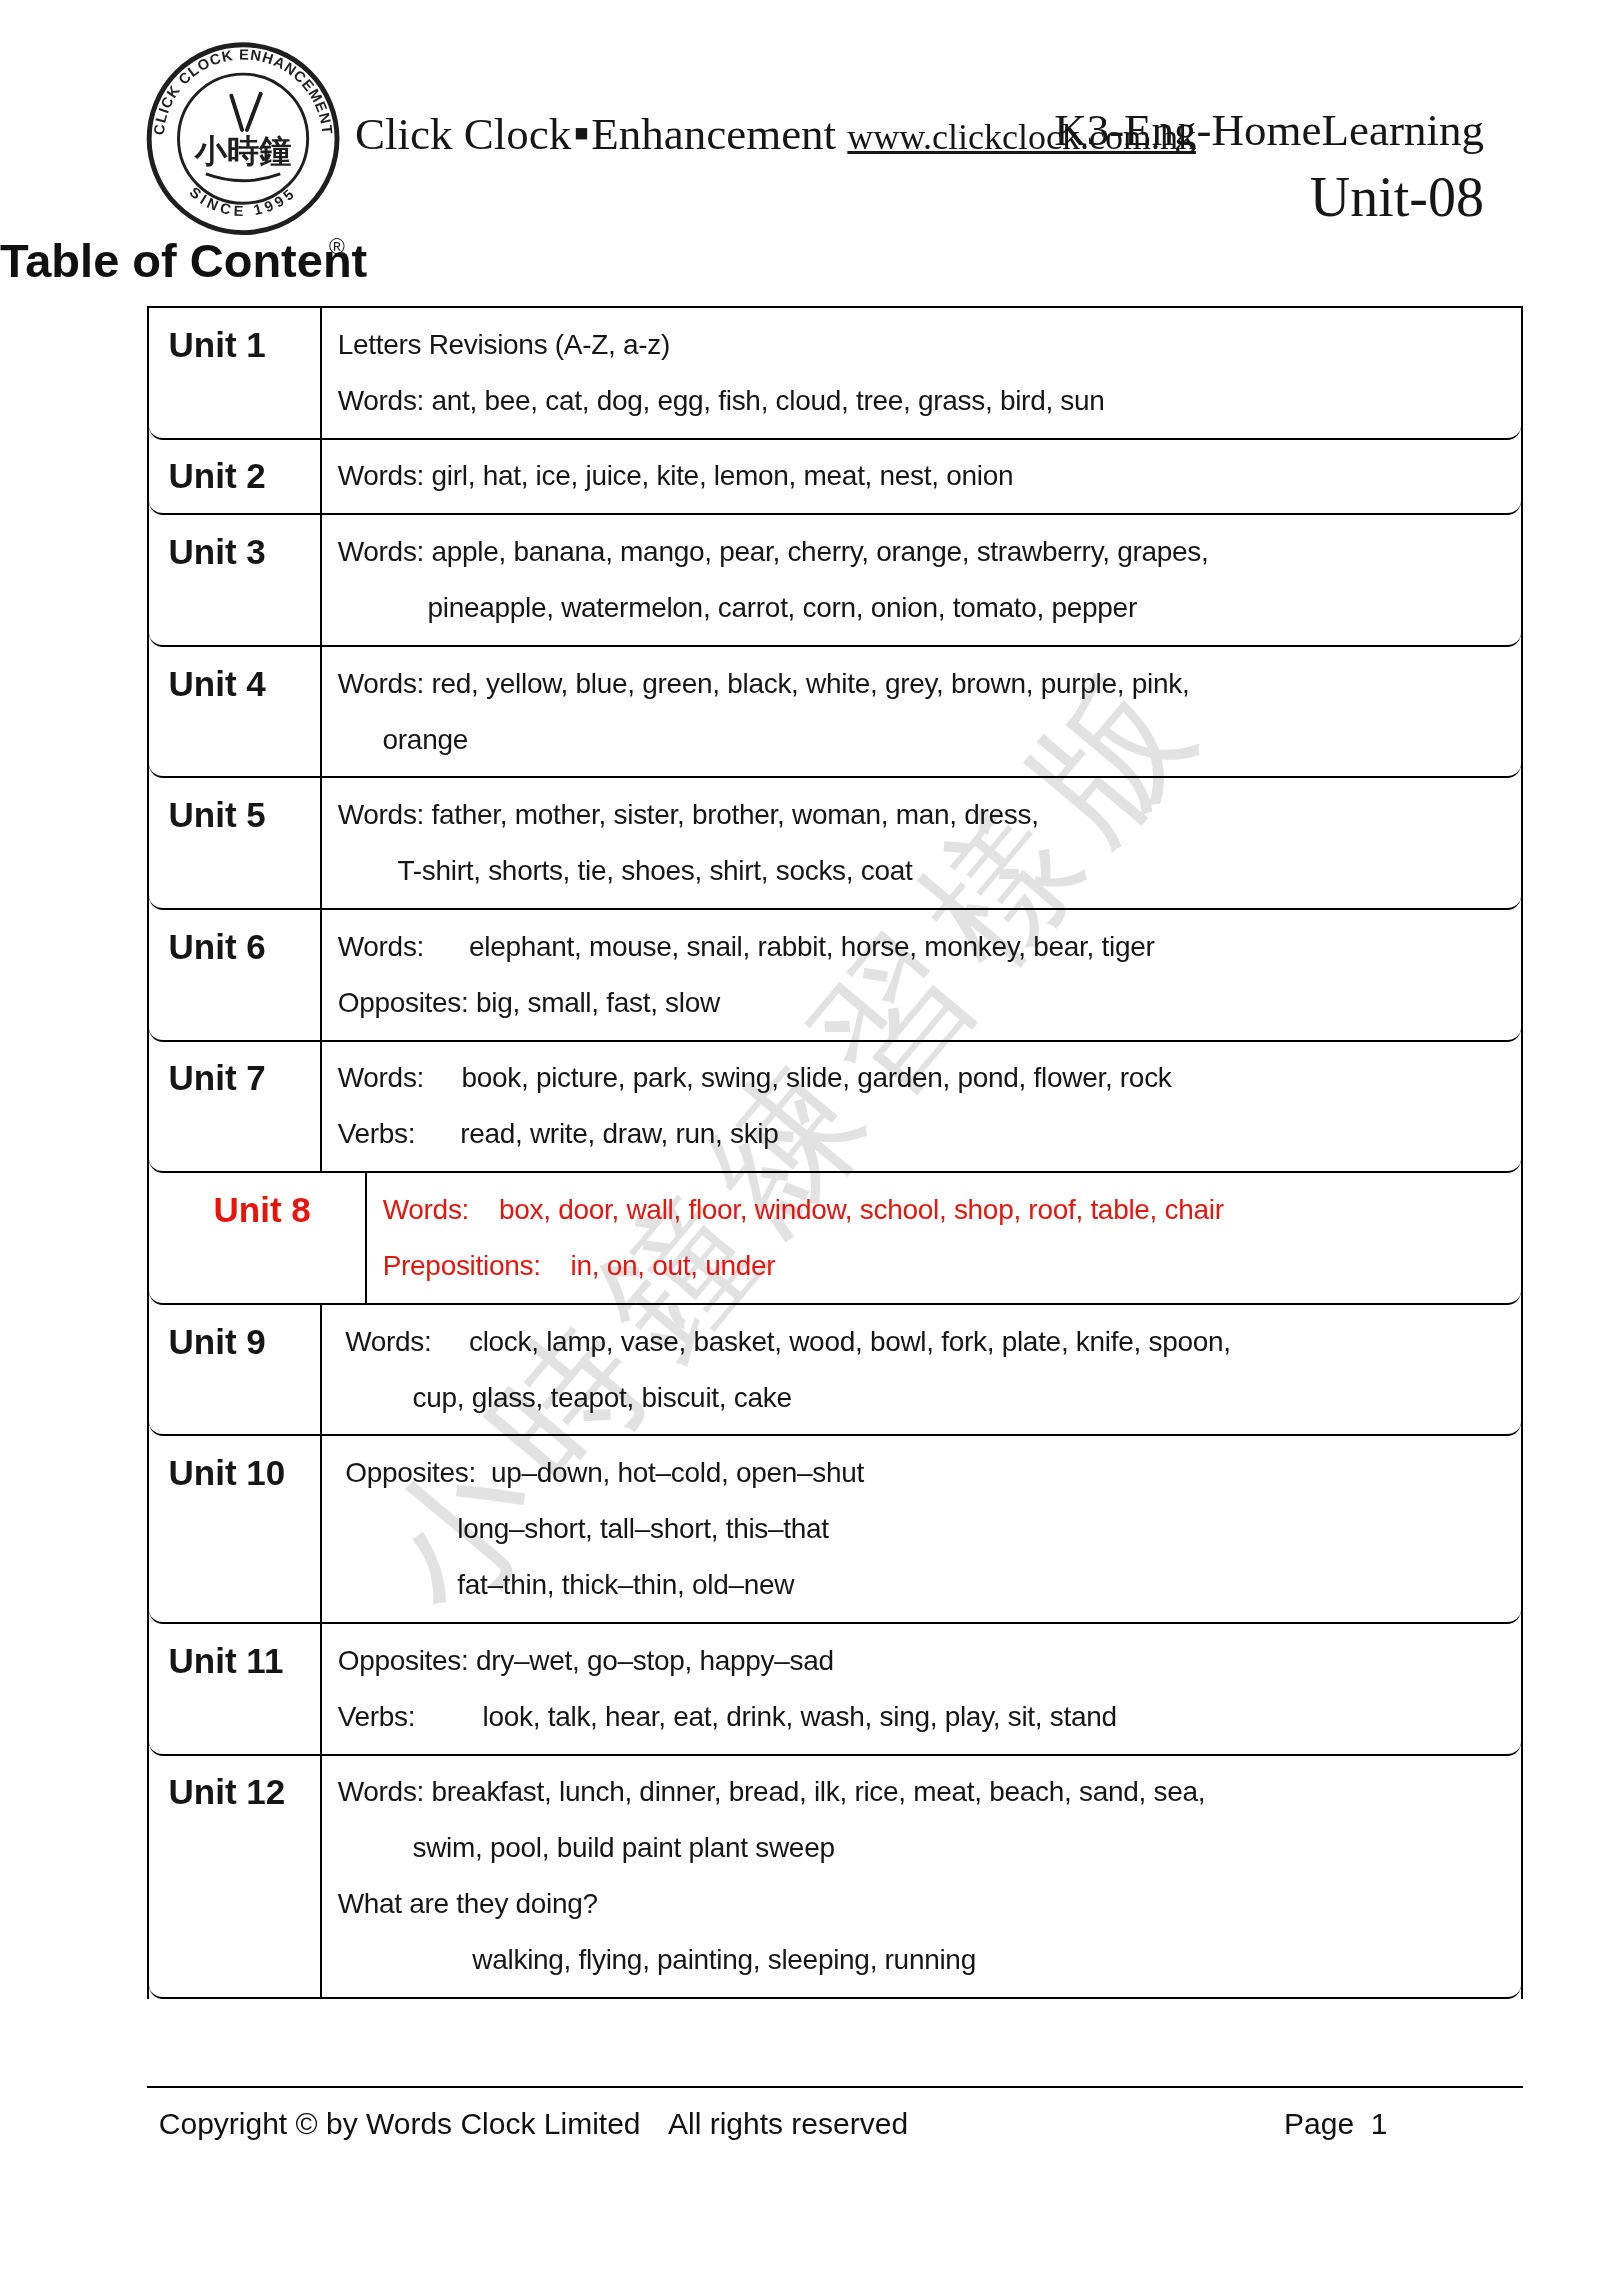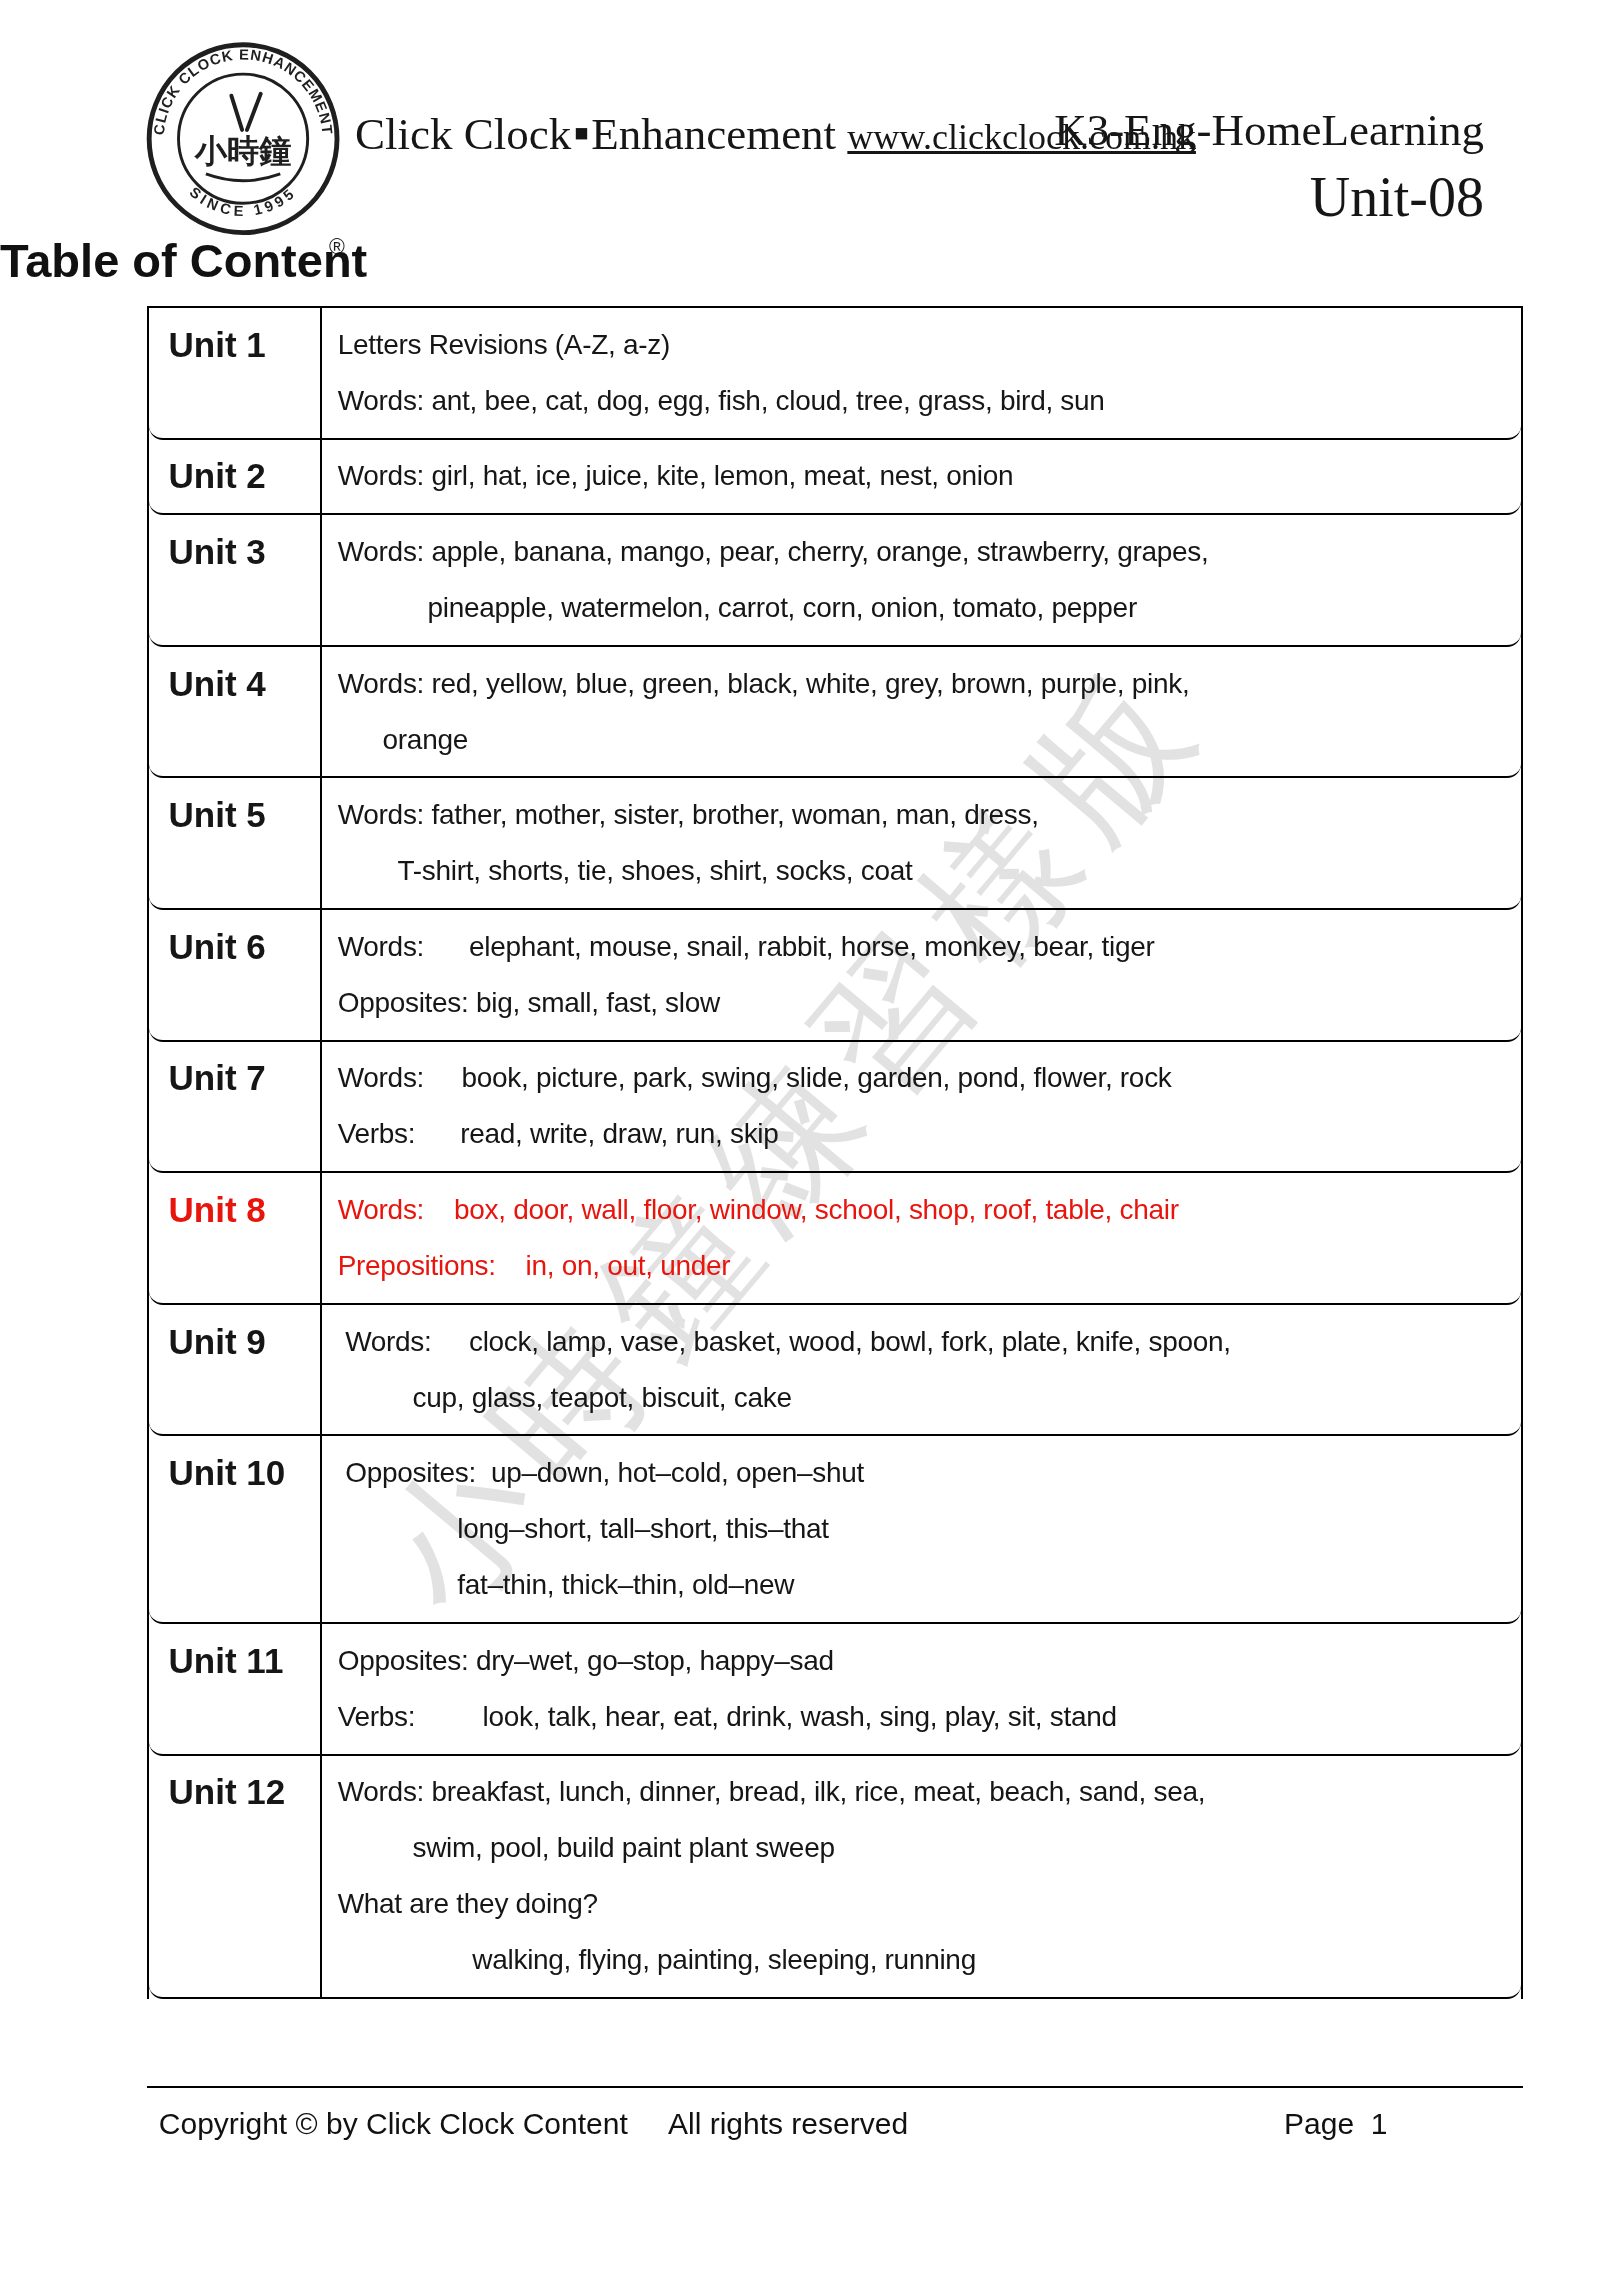--- a/index.html
+++ b/index.html
@@ -151,21 +151,21 @@
           <div class="line">Opposites: big, small, fast, slow</div>
         </div>
       </div>
       <div class="trow">
         <div class="ucell">Unit 7</div>
         <div class="ccell">
           <div class="line">Words:     book, picture, park, swing, slide, garden, pond, flower, rock</div>
           <div class="line">Verbs:      read, write, draw, run, skip</div>
         </div>
       </div>
-      <div class="trow" style="color: rgb(232, 21, 13);">
+      <div class="trow" style="color: rgb(232, 21, 13); padding-left: 45px;">
         <div class="ucell">Unit 8</div>
         <div class="ccell">
           <div class="line">Words:    box, door, wall, floor, window, school, shop, roof, table, chair</div>
           <div class="line">Prepositions:    in, on, out, under</div>
         </div>
       </div>
       <div class="trow">
         <div class="ucell">Unit 9</div>
         <div class="ccell">
           <div class="line"> Words:     clock, lamp, vase, basket, wood, bowl, fork, plate, knife, spoon,</div>
@@ -193,19 +193,19 @@
           <div class="line">Words: breakfast, lunch, dinner, bread, ilk, rice, meat, beach, sand, sea,</div>
           <div class="line">          swim, pool, build paint plant sweep</div>
           <div class="line">What are they doing?</div>
           <div class="line">                  walking, flying, painting, sleeping, running</div>
         </div>
       </div>
     </div>
 
   <div class="footer-rule"></div>
   <div class="footer">
-    <span class="f-copy">Copyright © by Click Clock Content</span>
+    <span class="f-copy">Copyright © by Words Clock Limited</span>
     <span class="f-rights">All rights reserved</span>
     <span class="f-page">Page  1</span>
   </div>
 
 </div>
 
 
 </body></html>

